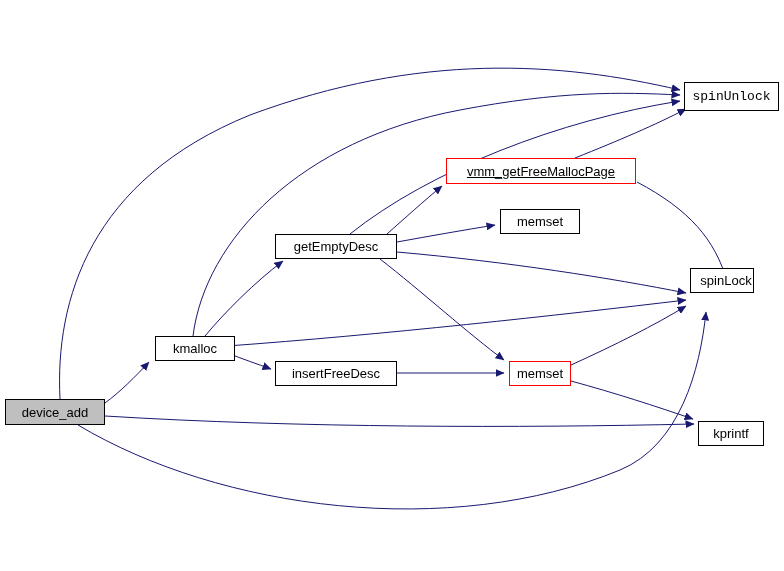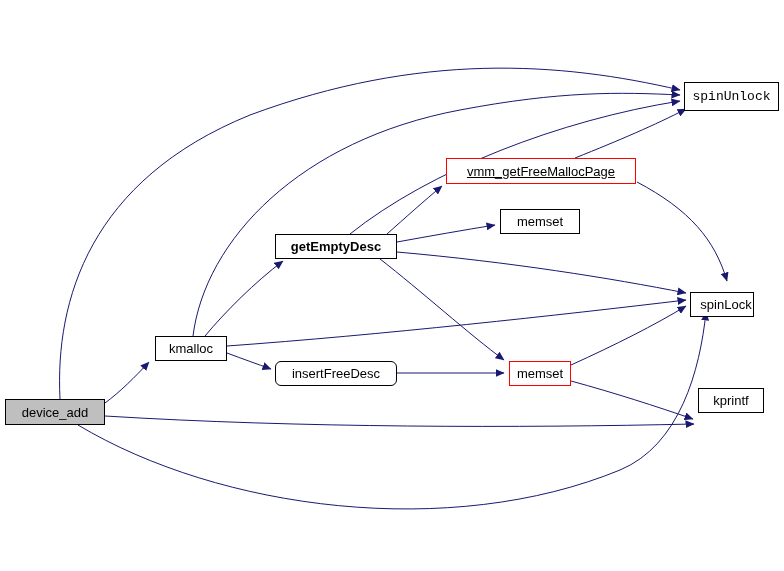--- a/index.html
+++ b/index.html
@@ -82,49 +82,49 @@
     <path class="edge" d="M637,182 C690,210 715,240 727,281" marker-end="url(#arrow)"></path>
 
     <path class="edge" d="M571,381 C615,393 655,406 693,419" marker-end="url(#arrow)"></path>
     <path class="edge" d="M571,365 C615,345 655,325 686,306" marker-end="url(#arrow)"></path>
   </svg>
 
   <div class="node root" style="left:5px; top:399px; width:100px; height:26px;">
     <span>device_add</span>
   </div>
 
-  <div class="node" style="left:155px; top:336px; width:72px; height:25px;">
+  <div class="node" style="left:155px; top:336px; width:80px; height:25px;">
     <span>kmalloc</span>
   </div>
 
-  <div class="node" style="left:275px; top:234px; width:122px; height:25px;font-weight:bold;">
+  <div class="node" style="left:275px; top:234px; width:122px; height:25px;">
     <span>getEmptyDesc</span>
   </div>
 
-  <div class="node" style="left:275px; top:361px; width:122px; height:25px;border-radius:6px;">
+  <div class="node" style="left:275px; top:361px; width:122px; height:25px;">
     <span>insertFreeDesc</span>
   </div>
 
   <div class="node highlight" style="left:446px; top:158px; width:190px; height:26px;text-decoration:underline;">
     <span>vmm_getFreeMallocPage</span>
   </div>
 
   <div class="node" style="left:500px; top:209px; width:80px; height:25px;">
     <span>memset</span>
   </div>
 
   <div class="node highlight" style="left:509px; top:361px; width:62px; height:25px;">
     <span>memset</span>
   </div>
 
   <div class="node" style="left:684px; top:82px; width:95px; height:29px;font-family:Liberation Mono, monospace;">
     <span>spinUnlock</span>
   </div>
 
-  <div class="node" style="left:690px; top:292px; width:64px; height:25px;padding-left:8px;">
+  <div class="node" style="left:690px; top:268px; width:64px; height:25px;padding-left:8px;">
     <span>spinLock</span>
   </div>
 
-  <div class="node" style="left:698px; top:388px; width:66px; height:25px;">
+  <div class="node" style="left:698px; top:421px; width:66px; height:25px;">
     <span>kprintf</span>
   </div>
 
 </div>
 
 </body></html>

